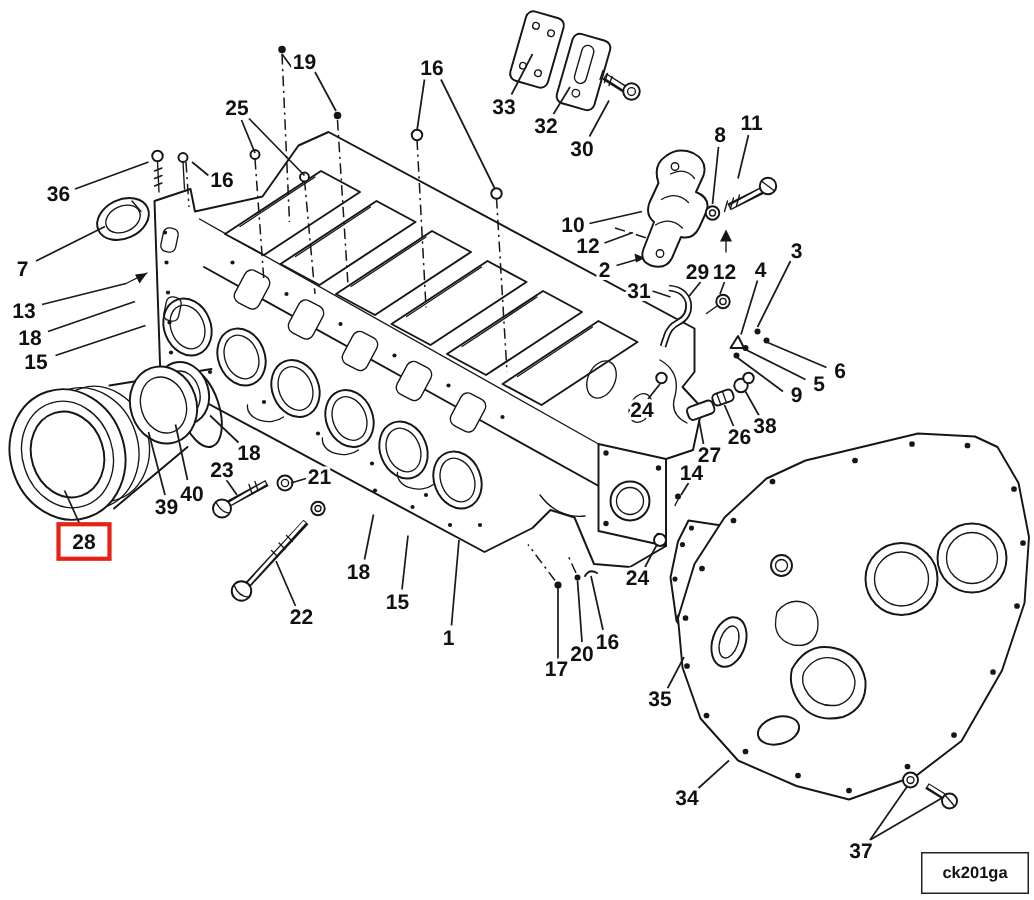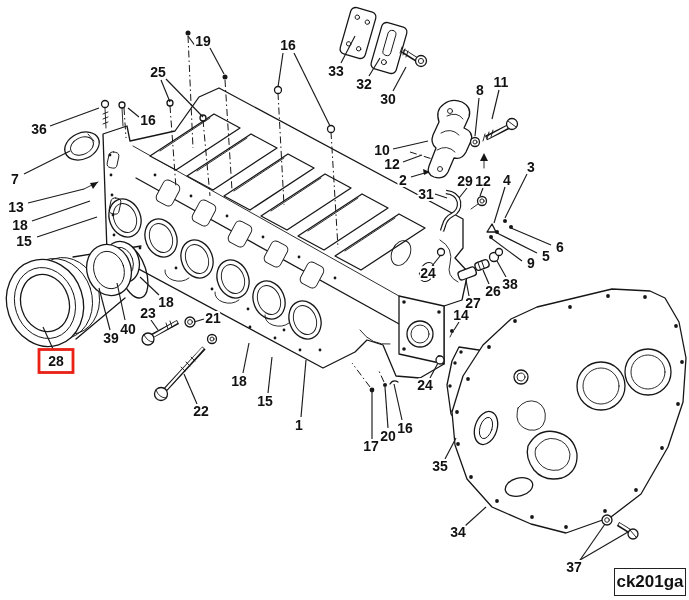--- a/index.html
+++ b/index.html
@@ -11,21 +11,21 @@
   .thin{stroke-width:0.9;}
   .dd{stroke:#161616;stroke-width:1;fill:none;stroke-dasharray:7 3 1.5 3;}
   .dot{fill:#161616;stroke:none;}
   .leader{stroke:#1a1a1a;stroke-width:1.15;fill:none;}
   .callout{font:bold 14px "Liberation Sans",sans-serif;fill:#111;text-anchor:middle;
            dominant-baseline:middle;paint-order:stroke;stroke:#ffffff;stroke-width:4px;
            stroke-linejoin:round;}
   .hl-box{fill:none;stroke-width:2.8;}
   #code-box{position:absolute;left:614px;top:568px;width:72px;height:28px;
             border:1.7px solid #222;display:flex;align-items:center;justify-content:center;
-            font-weight:bold;font-size:17px;color:#111;background:#fff;box-sizing:border-box;}
+            font-weight:bold;font-size:11px;color:#111;background:#fff;box-sizing:border-box;}
 </style>
 </head>
 <body>
 
 <div id="stage">
 <svg id="diagram-svg" width="689" height="600" viewBox="0 0 689 600">
 
   <g>
     <path class="ln fw" d="M103,134 L127,126 L130,141 L175,131 L199,97 L219,88 L463,219 L463,248
       L455,258 L468,272 L462,300 L444,306 L444,364 L420,378 L396,376 L383,345 L367,340 L355,352

